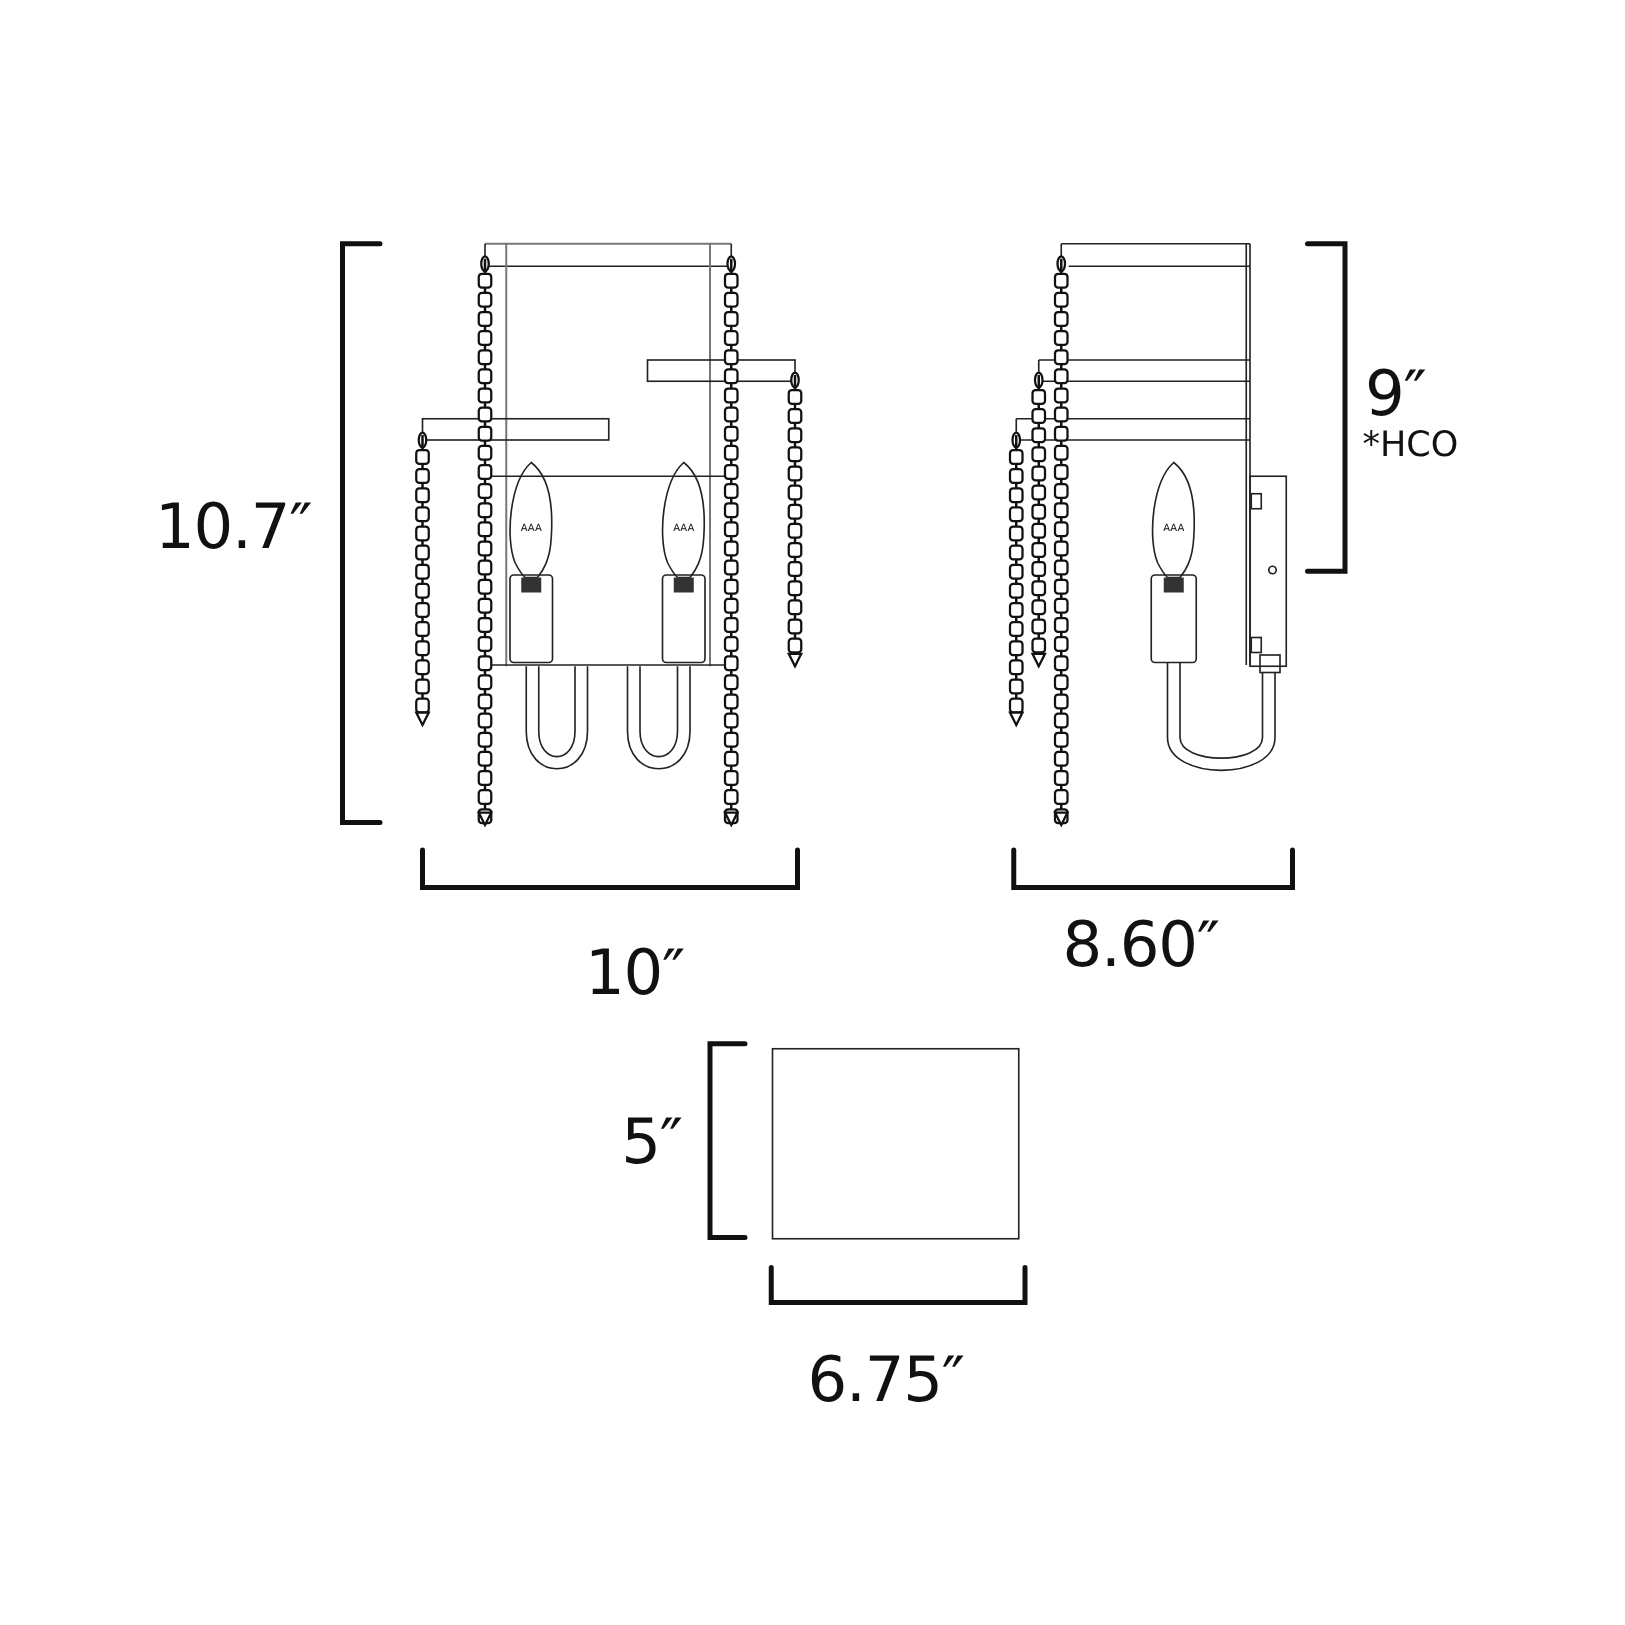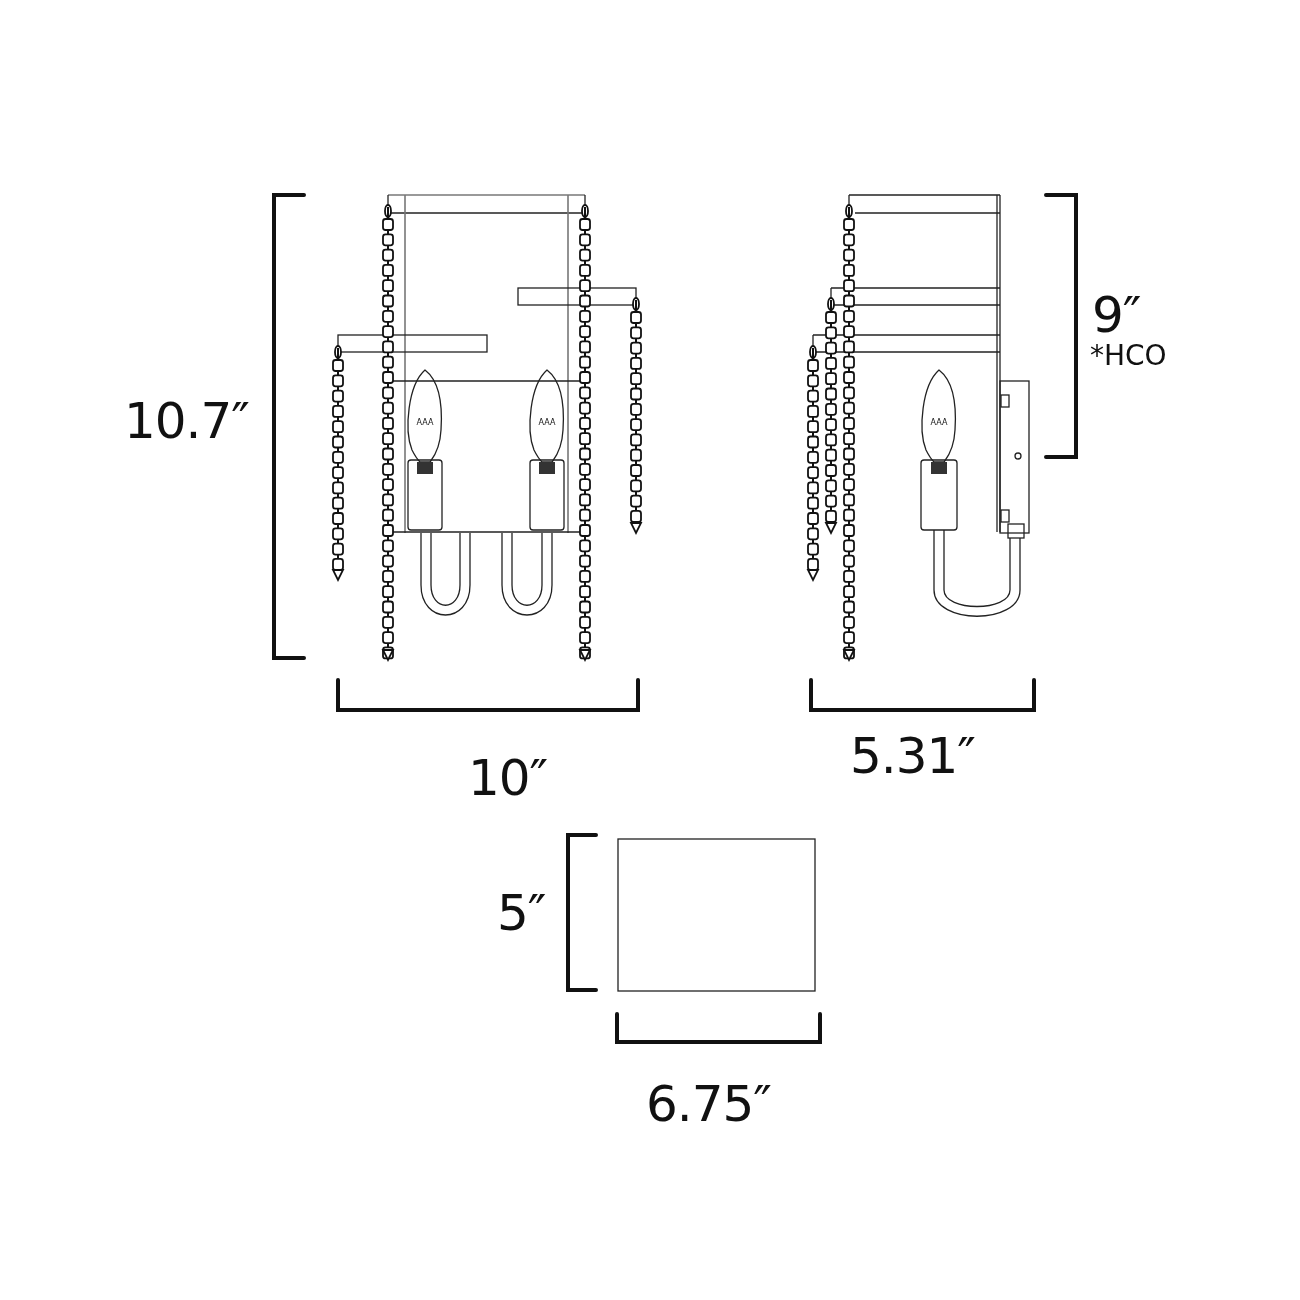--- a/index.html
+++ b/index.html
@@ -298,16 +298,16 @@
     <path class="bracket" d="M596,835 L568,835 L568,990 L596,990"></path>
     <path class="bracket" d="M617,1014 L617,1042 L820,1042 L820,1014"></path>
   </g>
 </svg>
 
 
 <div class="dim-label" style="left:124px; top:396px;">10.7″</div>
 <div class="dim-label" style="left:468px; top:731px;margin-top:22px;">10″</div>
 <div class="dim-label" style="left:1092px; top:290px;">9″</div>
 <div class="dim-sub" style="left:1090px; top:342px;">*HCO</div>
-<div class="dim-label" style="left:850px; top:731px;">5.31″</div>
+<div class="dim-label" style="left:850px; top:731px;">8.60″</div>
 <div class="dim-label" style="left:497px; top:888px;">5″</div>
 <div class="dim-label" style="left:646px; top:1063px;margin-top:16px;">6.75″</div>
 </div>
 
 </body></html>

